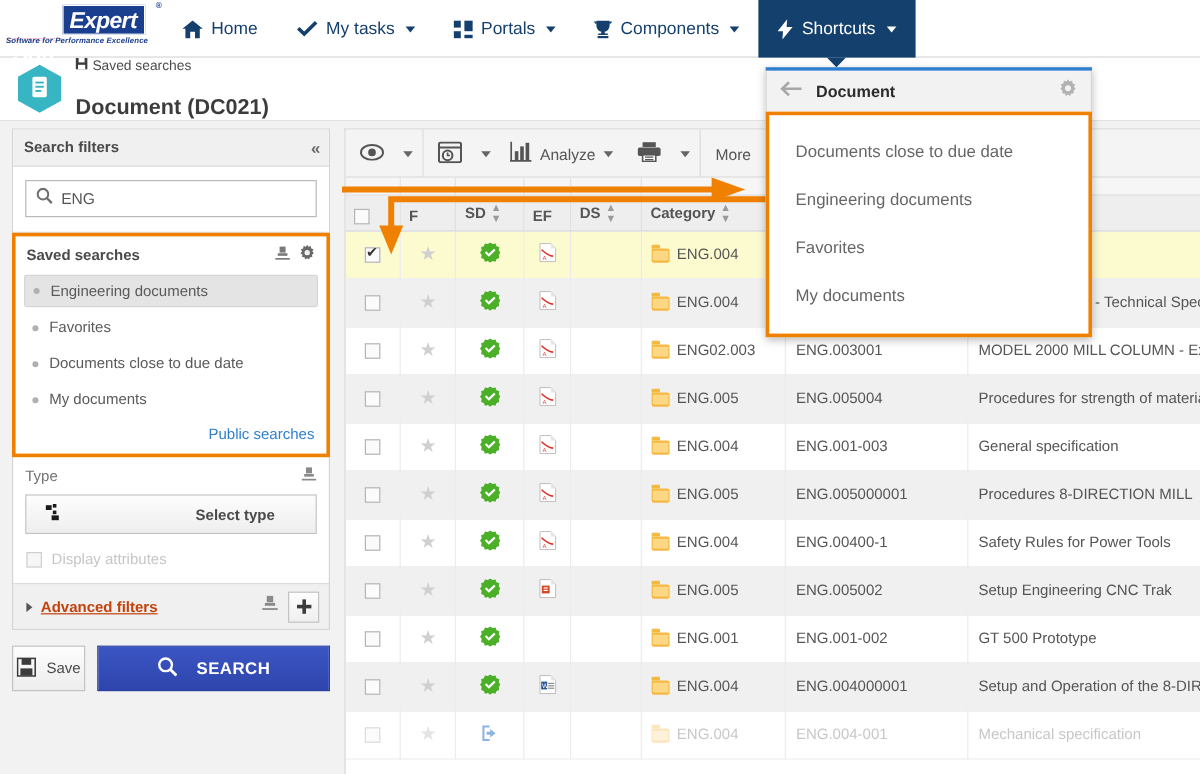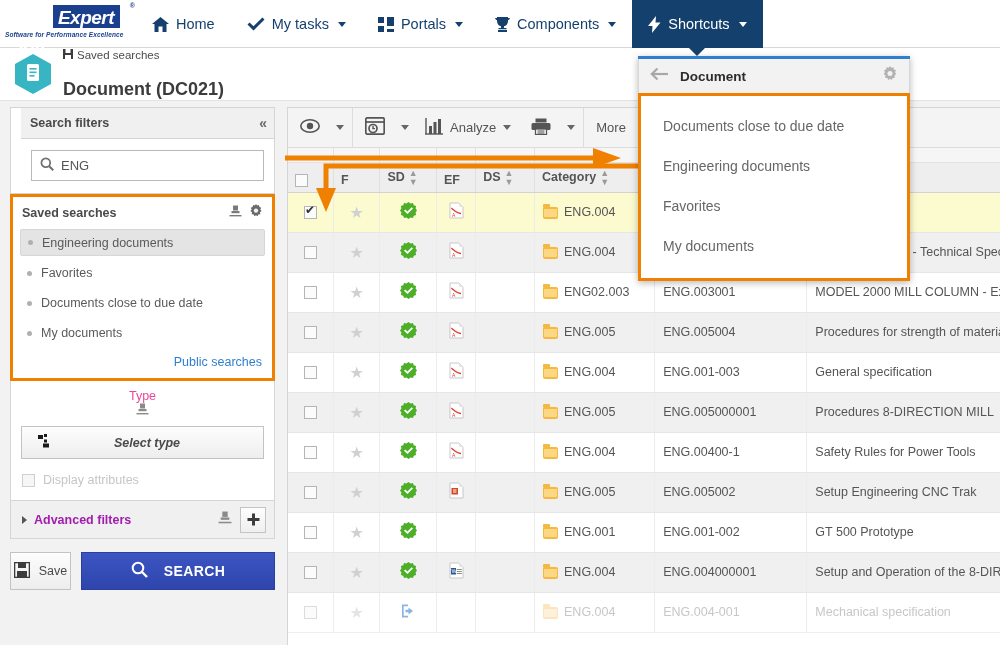--- a/index.html
+++ b/index.html
@@ -113,21 +113,20 @@
 
   
   .leftpanel {
     position: absolute; left: 10px; top: 107px;
     width: 265px; height: 500px;
     z-index: 3;
   }
   .panel-box {
     background: #ffffff;
     border: 1px solid #d5d5d5;
-    padding-left: 10px;
   }
   .panel-head {
     height: 31px; background: #f0f0f0;
     border-bottom: 1px solid #d5d5d5;
     display: flex; align-items: center; justify-content: space-between;
     padding: 0 9px;
     font-size: 12.5px; font-weight: bold; color: #4a4a4a;
   }
   .collapse-btn { color: #6a6a6a; font-size: 14px; cursor: pointer; letter-spacing: -2px;}
   .searchfield-wrap { padding: 11px 10px 12px 10px; background:#fff; }
@@ -162,48 +161,49 @@
   .dot { width: 5px; height: 5px; border-radius: 50%; background: #b0b0b0; flex: 0 0 auto; }
   .public-link {
     text-align: right; padding: 2px 10px 9px 0;
     font-size: 12.5px; color: #2f7fd0; cursor: pointer;
   }
 
   
   .type-block { background:#fff; border:1px solid #d5d5d5; border-top:none; }
   .type-head {
     display: flex; align-items: center; justify-content: space-between;
-    padding: 8px 10px 5px 10px; font-size: 12.5px; color: #ec4899; flex-direction: column;
+    padding: 8px 10px 5px 10px; font-size: 12.5px; color: #737373;
   }
   .select-type-btn {
     margin: 2px 10px 0 10px; height: 33px;
     background: linear-gradient(#fdfdfd, #eeeeee);
     border: 1px solid #c3c3c3;
     display: flex; align-items: center; gap: 12px;
     padding-left: 16px;
     font-size: 12.5px; font-weight: bold; color: #4a4a4a;
     cursor: pointer;
   }
-  .select-type-btn .lbl { flex: 1; text-align: center; padding-right: 34px; font-style: italic; }
+  .select-type-btn .lbl { flex: 1; text-align: right; padding-right: 34px; }
   .display-attr {
     display: flex; align-items: center; gap: 8px;
     padding: 14px 10px 13px 11px; font-size: 12.5px; color: #c6c6c6;
   }
   .chk-box {
     width: 13px; height: 13px; border: 1px solid #cfcfcf; background: #f6f6f6;
   }
   .adv-block {
     background: #f0f0f0; border: 1px solid #d5d5d5; border-top: none;
     height: 38px; display: flex; align-items: center;
     padding: 0 8px 0 11px; gap: 8px;
   }
   .adv-label {
     display: flex; align-items: center; gap: 7px;
-    font-size: 12.5px; font-weight: bold; color: #a21caf; flex: 1;
+    font-size: 12.5px; font-weight: bold; color: #c2410c; flex: 1;
     cursor: pointer;
+    text-decoration: underline;
   }
   .tri-right {
     width: 0; height: 0;
     border-top: 4px solid transparent;
     border-bottom: 4px solid transparent;
     border-left: 5px solid #555;
   }
   .plus-btn {
     width: 26px; height: 26px; border: 1px solid #c3c3c3;
     background: linear-gradient(#fdfdfd,#efefef);
@@ -235,21 +235,21 @@
     border: 1px solid #d5d5d5;
     border-right: none; border-bottom: none;
     overflow: hidden;
   }
   .toolbar {
     height: 40px; background: #f4f4f4;
     border-bottom: 1px solid #dcdcdc;
     display: flex; align-items: stretch;
   }
   .tb-group {
-    display: flex; align-items: center;
+    display: flex; 
     border-right: 1px solid #dcdcdc;
     padding: 0 2px;
   }
   .tb-btn {
     height: 40px; display: flex; align-items: center; gap: 7px;
     padding: 0 10px; cursor: pointer;
     font-size: 13px; color: #555;
   }
   .tb-caret {
     width: 0; height: 0;

